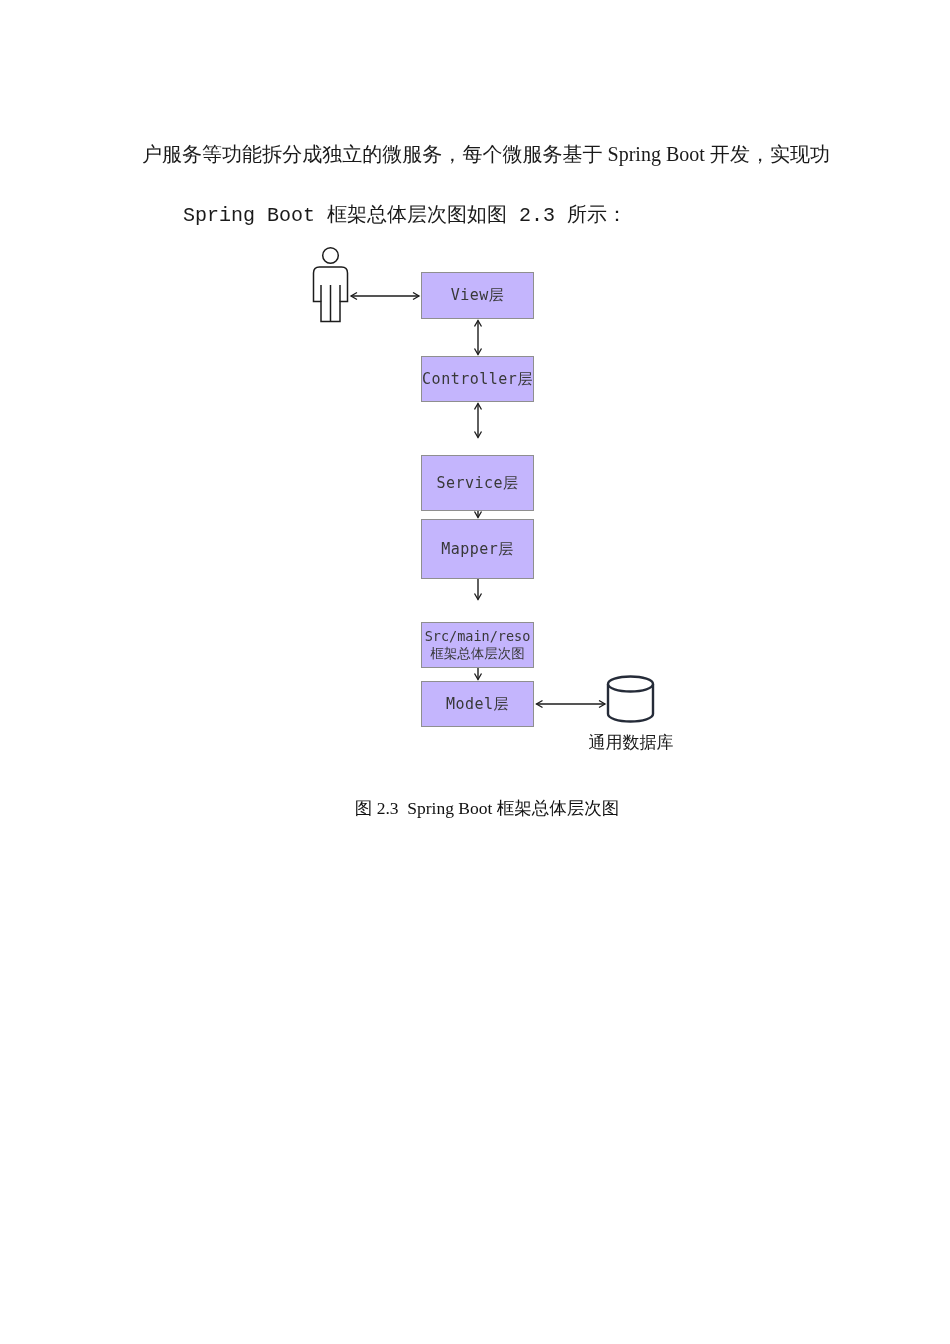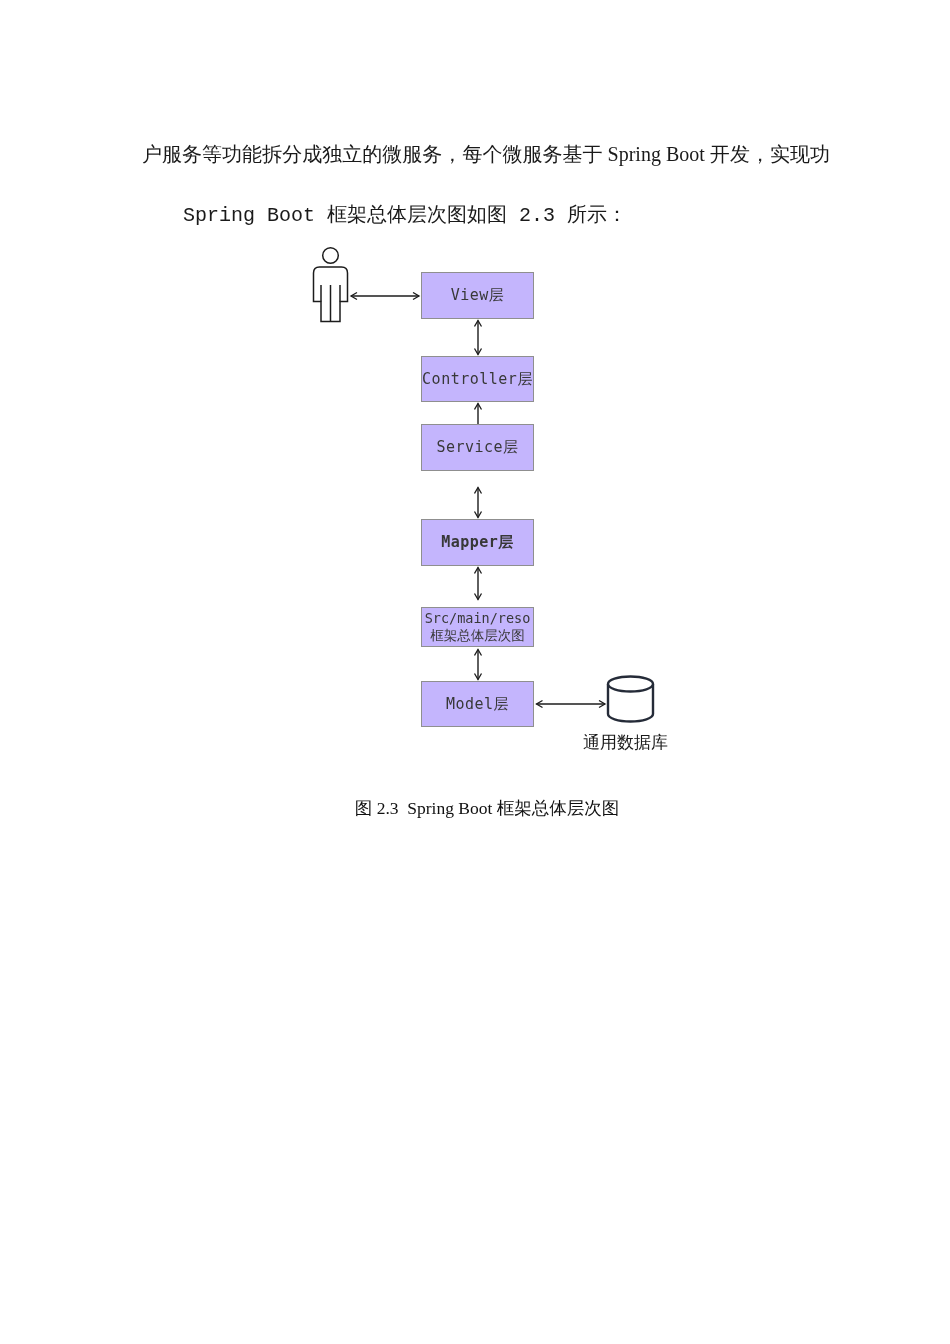--- a/index.html
+++ b/index.html
@@ -48,20 +48,21 @@
     letter-spacing: 0.5px;
     text-align: center;
   }
   .dbox.twoline { font-size: 13.5px; line-height: 17px; letter-spacing: 0; }
   .diagram-svg { position: absolute; left: 0; top: 0; }
   .dblabel {
     position: absolute;
     left: 583px;
     top: 731px;
     width: 96px;
+    text-align: center;
     font-size: 17px;
     color: #1a1a1a;
     white-space: pre;
   }
   .caption {
     position: absolute;
     left: 12px;
     top: 796px;
     width: 950px;
     text-align: center;
@@ -108,25 +109,25 @@
     <g stroke="#252b38" stroke-width="2.4" fill="#ffffff">
       <path d="M608,684 L608,714 A22.5,7.5 0 0 0 653,714 L653,684"></path>
       <ellipse cx="630.5" cy="684" rx="22.5" ry="7.5"></ellipse>
     </g>
   </svg>
 
   <div class="dbox" style="top:272px; height:47px;">View层</div>
 
   <div class="dbox" style="top:356px;">Controller层</div>
 
-  <div class="dbox" style="top:424px; height:47px;">Service层</div>
+  <div class="dbox" style="top:455px; height:56px;">Service层</div>
 
-  <div class="dbox" style="top:519px; height:47px;font-weight:bold;">Mapper层</div>
+  <div class="dbox" style="top:519px; height:60px;">Mapper层</div>
 
-  <div class="dbox twoline" style="top:607px; height:40px;align-items:center;">
+  <div class="dbox twoline" style="top:622px; height:46px;align-items:center;">
     <div>Src/main/reso</div>
     <div>框架总体层次图</div>
   </div>
 
   <div class="dbox" style="top:681px;">Model层</div>
 
   <div class="dblabel">通用数据库</div>
 
   <div class="caption">图 2.3  Spring Boot 框架总体层次图</div>
 

